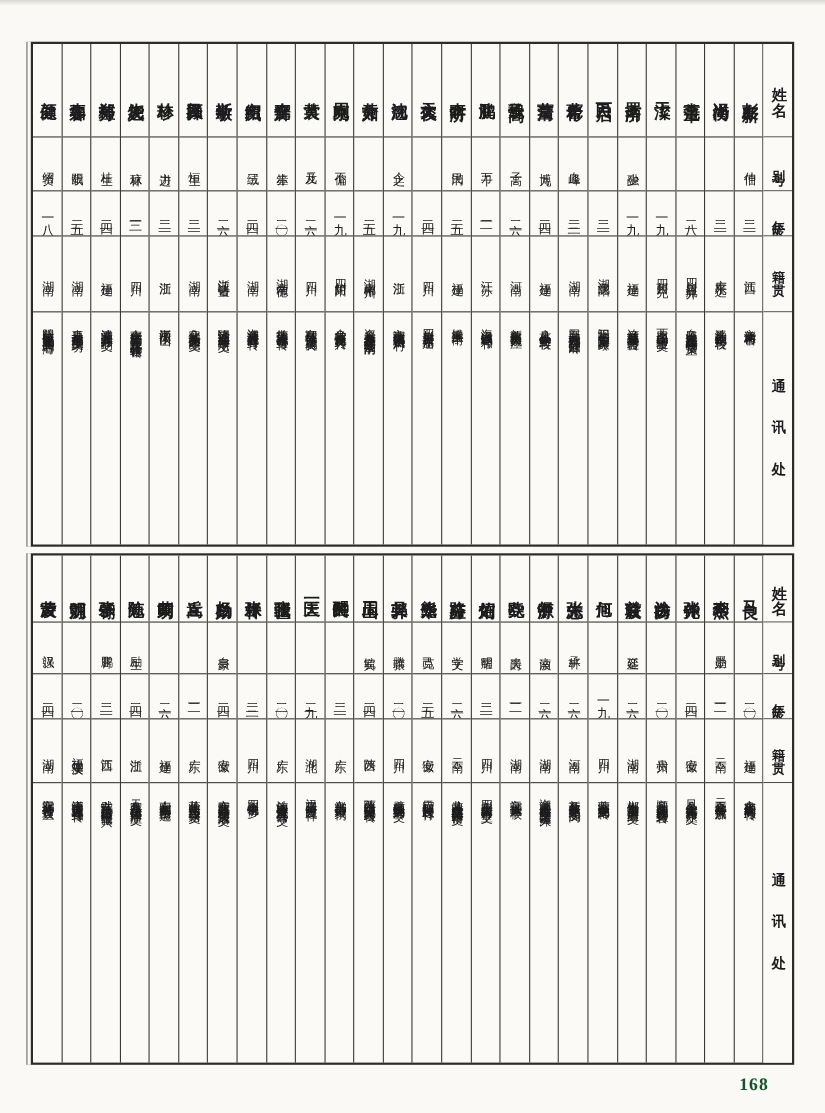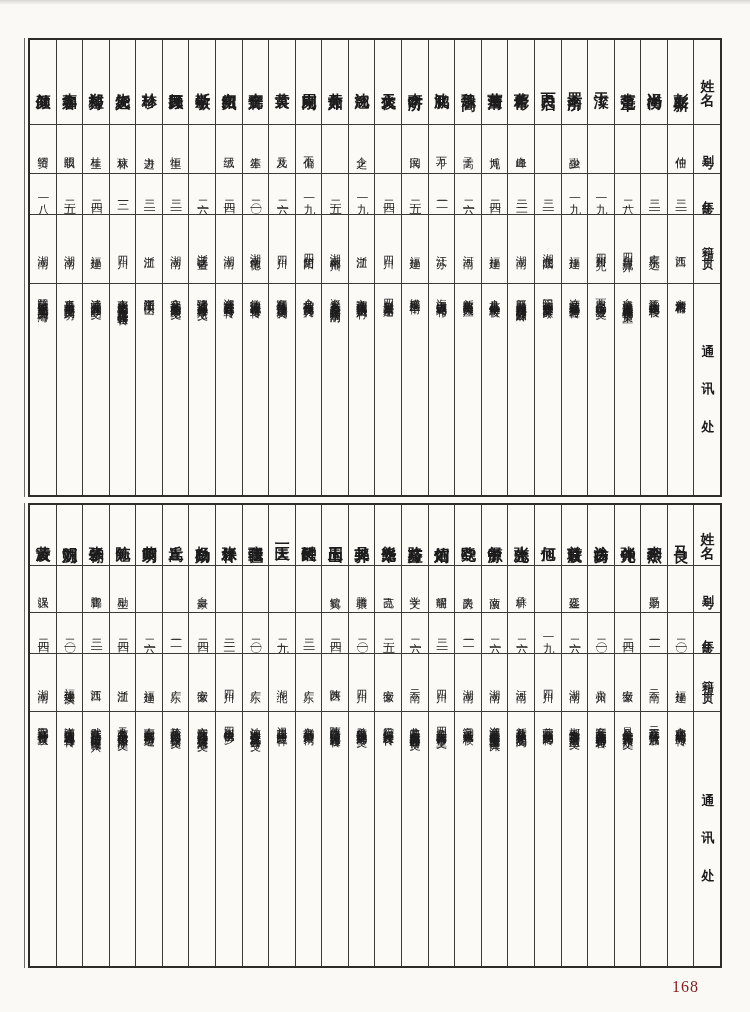--- a/index.html
+++ b/index.html
@@ -55,21 +55,21 @@
   .header .cell{background:#fbfaf7;}
   .header .vtext{font-weight:700;}
   .header .r-name .vtext{font-size:14px;letter-spacing:14px;}
   .header .r-alias .vtext{font-size:12px;letter-spacing:4px;}
   .header .r-age .vtext{font-size:12px;letter-spacing:4px;}
   .header .r-origin .vtext{font-size:12px;letter-spacing:12px;}
   .header .r-addr{align-items:center;padding-top:0;}
   .header .r-addr .vtext{font-size:13px;letter-spacing:38px;height:auto;}
   .page-number{
     position:absolute;left:672px;top:978px;
-    font-size:16px;letter-spacing:1px;color:#7f1d1d;
+    font-size:16px;letter-spacing:1px;color:#14532d;font-weight:bold;
   }
 </style>
 </head>
 <body>
 
 <div class="page">
   <div class="tables">
     <section class="table t0">
         <div class="col header">
           <div class="cell r-name">

